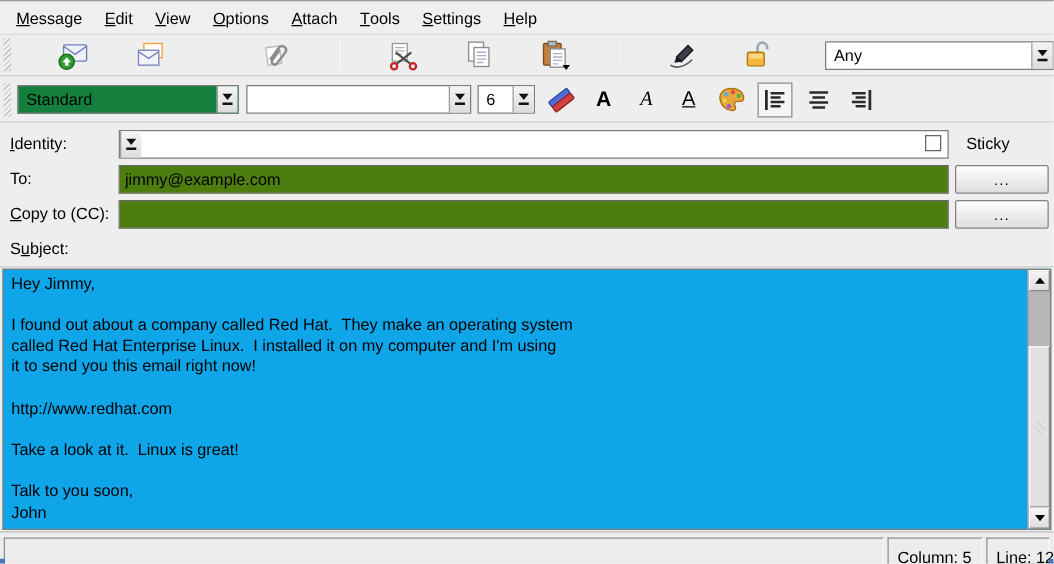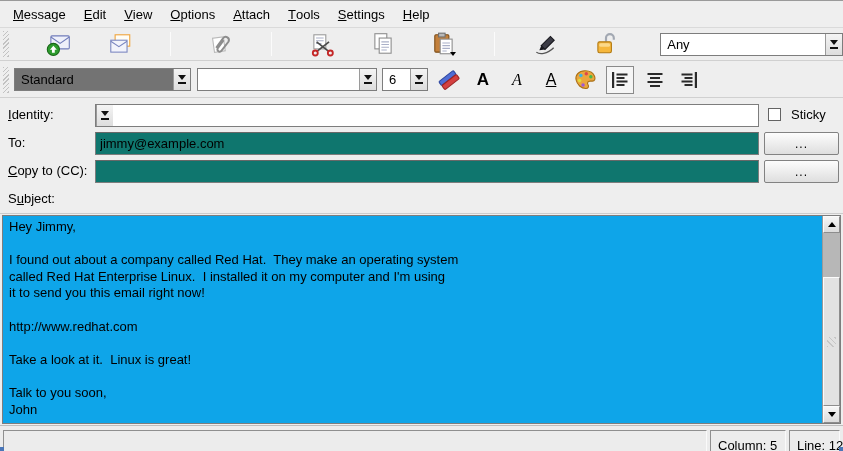--- a/index.html
+++ b/index.html
@@ -20,38 +20,38 @@
   .tbtn { width:28px; height:28px; display:flex; align-items:center; justify-content:center; position:relative; margin:0 3px; }
   .tsep { width:1px; height:24px; background:#c0c0c0; border-right:1px solid #fbfbfb; margin:0 5px; }
   .dd-mini { position:absolute; right:1px; bottom:2px; border-left:3px solid transparent; border-right:3px solid transparent; border-top:4px solid #000; }
 
   
   .combo { height:23px; border:1px solid #7d7d7d; background:#fbfbfb; display:flex; align-items:stretch; }
   .combo-text { flex:1; padding:0 6px; display:flex; align-items:center; white-space:nowrap; overflow:hidden; }
   .combo-btn { width:17px; border-left:1px solid #9a9a9a; background:linear-gradient(#f4f4f4,#dddddd); display:flex; flex-direction:column; align-items:center; justify-content:center; }
   .combo-btn .tri { border-left:4px solid transparent; border-right:4px solid transparent; border-top:5px solid #111; }
   .combo-btn .bar { width:8px; height:2px; background:#111; margin-top:2px; }
-  .combo.gray { background:#737373; }
+  .combo.gray { background:#15803d; }
   .combo.white { background:#ffffff; }
 
   .fmt-btn { width:26px; height:26px; display:flex; align-items:center; justify-content:center; margin:0 4px; position:relative; }
   .fmt-btn.active { border:1px solid #8a8a8a; background:#f5f5f5; width:28px; height:28px; }
   .b-glyph { font-weight:bold; font-size:17px; }
   .i-glyph { font-style:italic; font-size:16px; font-family:"Liberation Serif",serif; }
   .u-glyph { text-decoration:underline; font-size:16px; }
 
   
   .headers { position:absolute; top:98px; left:0; right:0; height:115px; background:#eeeeee; border-bottom:1px solid #cccccc; }
   .hrow { position:absolute; left:0; right:0; height:23px; }
   .hlabel { position:absolute; left:8px; top:3px; }
   .hlabel u { text-decoration:underline; }
-  .hfield { position:absolute; left:95px; width:664px; height:23px; border:1px solid #7d7d7d; border-top-color:#686868; background:#0f766e; font:13px "Liberation Sans","DejaVu Sans",sans-serif; padding:0 4px; }
+  .hfield { position:absolute; left:95px; width:664px; height:23px; border:1px solid #7d7d7d; border-top-color:#686868; background:#4d7c0f; font:13px "Liberation Sans","DejaVu Sans",sans-serif; padding:0 4px; }
   .browse-btn { position:absolute; left:764px; width:75px; height:23px; background:linear-gradient(#fdfdfd,#dedede); border:1px solid #828282; border-radius:2px; font-size:12px; letter-spacing:1px; }
   .id-combo { position:absolute; left:95px; width:664px; }
-  .sticky { position:absolute; left:768px; top:3px; display:flex; align-items:center; gap:10px; }
+  .sticky { position:absolute; left:740px; top:3px; display:flex; align-items:center; gap:20px; }
   .checkbox { width:13px; height:13px; background:#fff; border:1px solid #646464; }
 
   
   .editor { position:absolute; top:214px; left:2px; width:839px; height:209px; border:1px solid #7d7d7d; background:#0ea5e9; }
   .editor-text { position:absolute; inset:0 19px 0 0; padding:3px 6px; white-space:pre-wrap; font:13px/16.6px "Liberation Sans","DejaVu Sans",sans-serif; overflow:hidden; }
   .sbar { position:absolute; top:0; right:0; bottom:0; width:18px; border-left:1px solid #9a9a9a; background:#b7b7b7; }
   .sb-btn { position:absolute; left:0; right:0; height:17px; background:linear-gradient(#f6f6f6,#dcdcdc); border:1px solid; border-color:#fbfbfb #8d8d8d #8d8d8d #fbfbfb; display:flex; align-items:center; justify-content:center; }
   .sb-up { top:0; } .sb-down { bottom:0; }
   .arr-up { border-left:4px solid transparent; border-right:4px solid transparent; border-bottom:5px solid #000; }
   .arr-dn { border-left:4px solid transparent; border-right:4px solid transparent; border-top:5px solid #000; }

